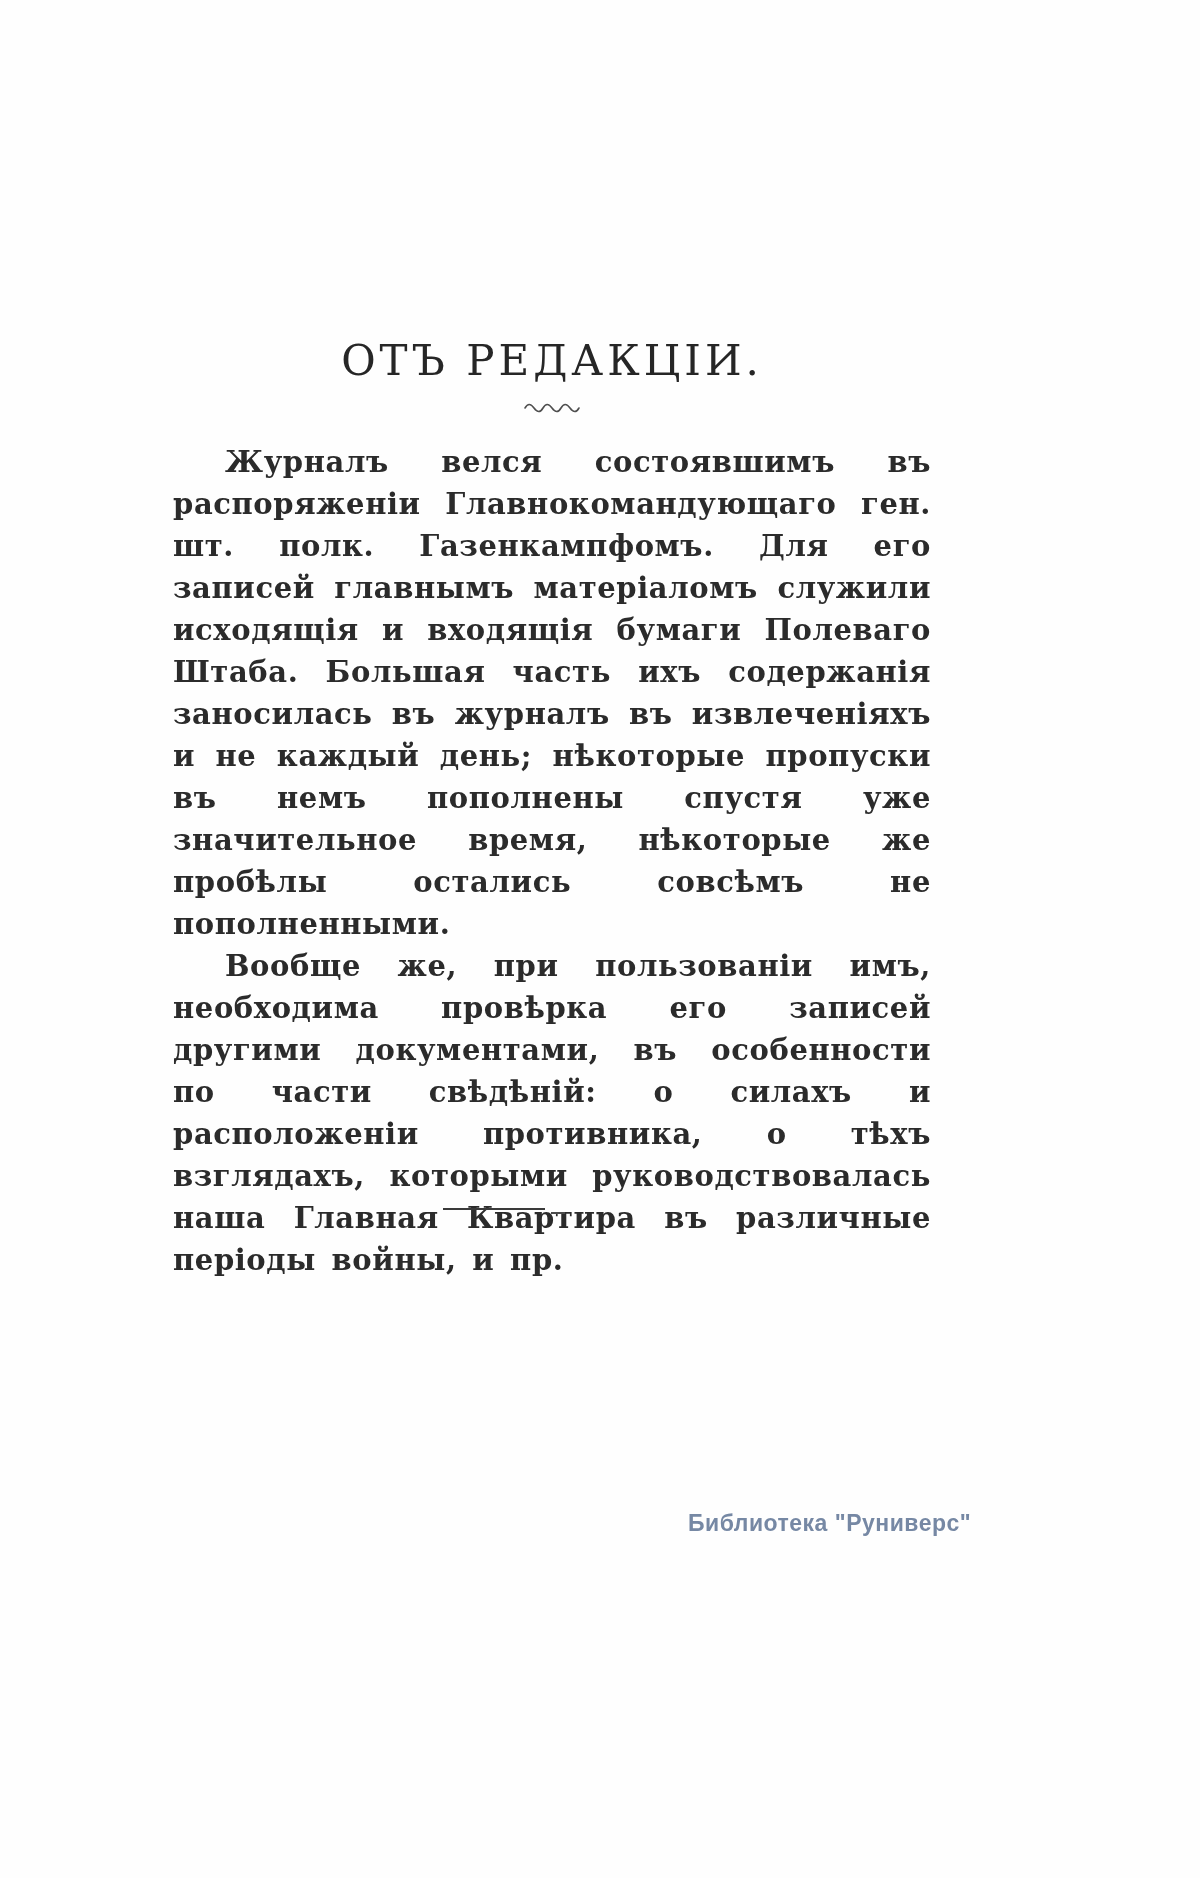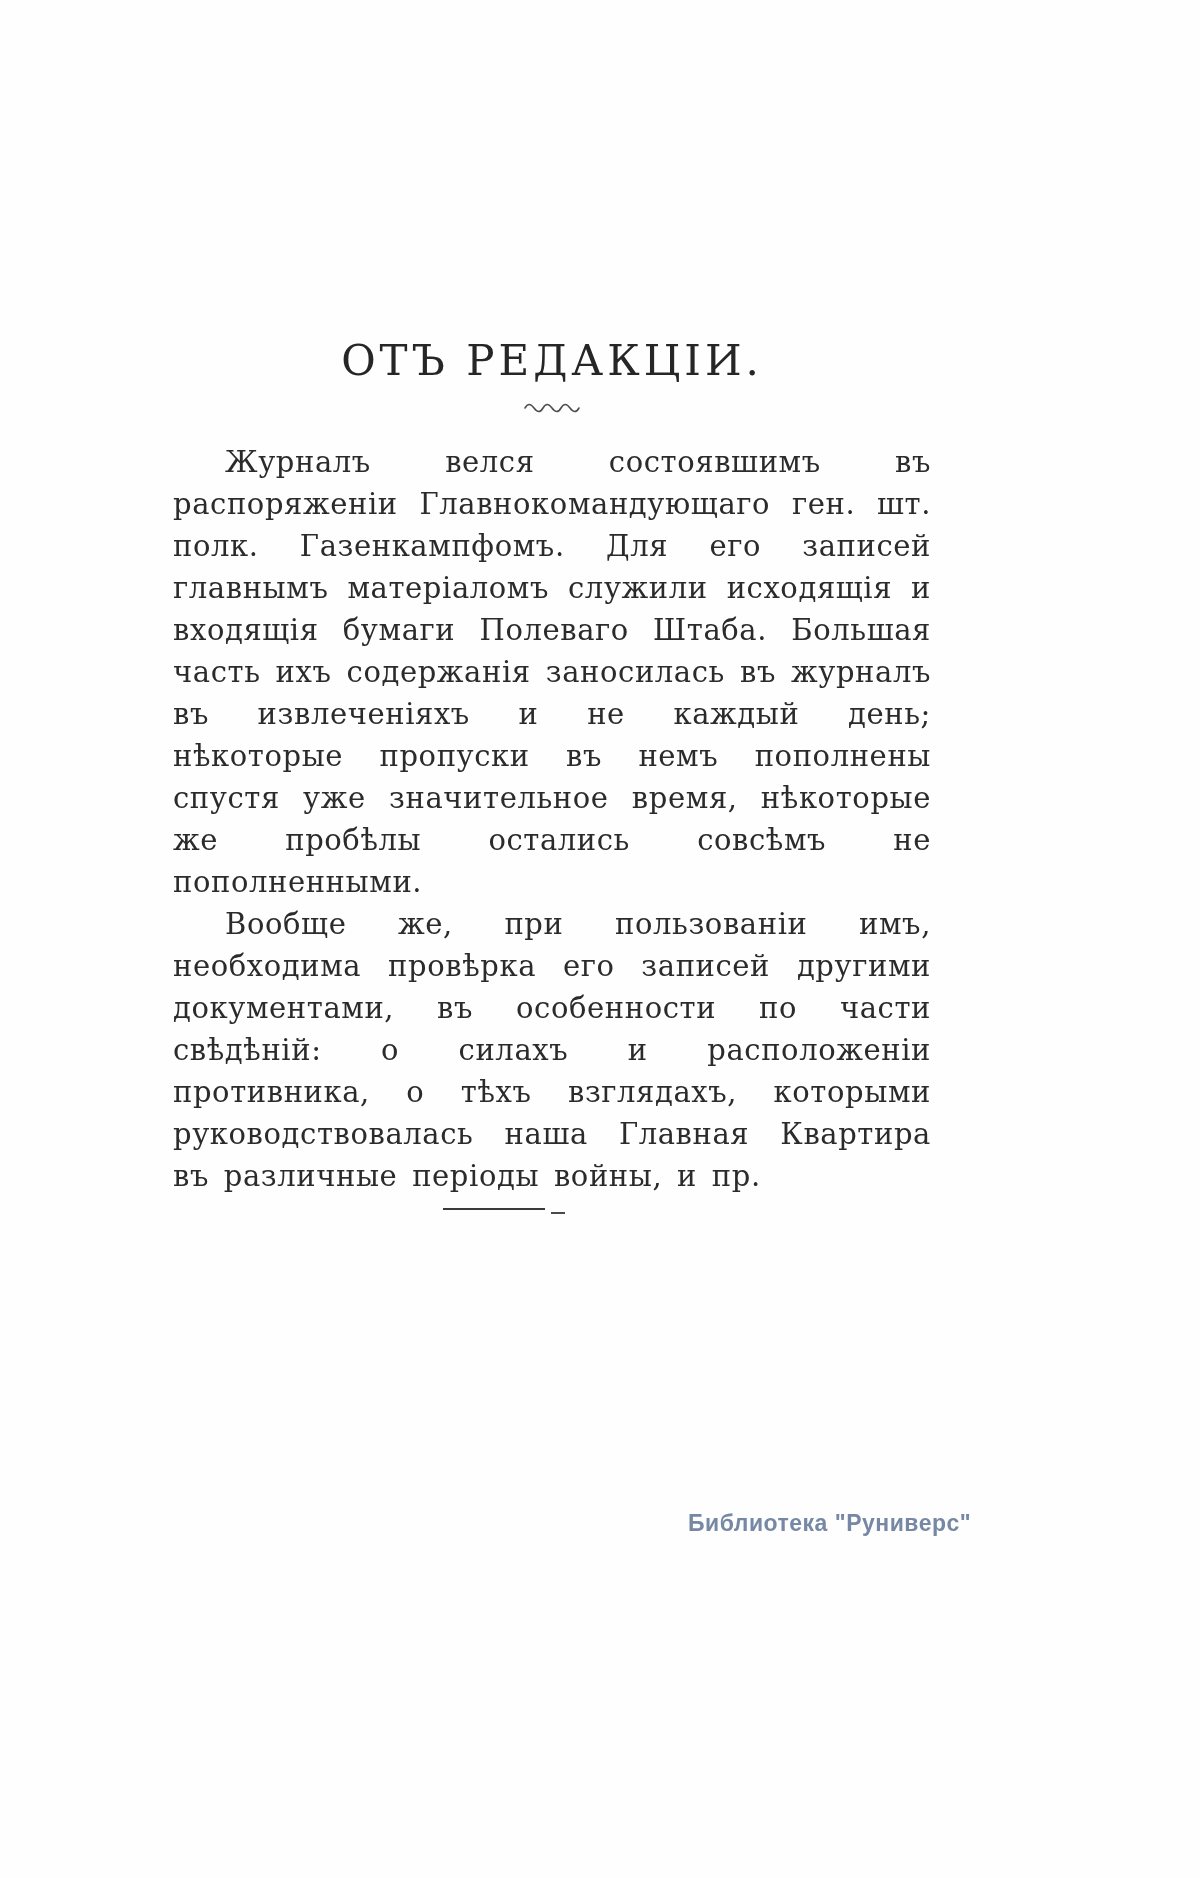--- a/index.html
+++ b/index.html
@@ -42,20 +42,21 @@
   .ornament svg {
     display: inline-block;
   }
   .text-block {
     margin-top: 26px;
     font-size: 29px;
     line-height: 42px;
     text-align: justify;
     letter-spacing: 0.6px;
     word-spacing: 5px;
+    font-weight: bold;
   }
   .text-block p {
     margin: 0;
     text-indent: 52px;
   }
   .end-divider {
     position: absolute;
     left: 443px;
     top: 1203px;
     width: 130px;

